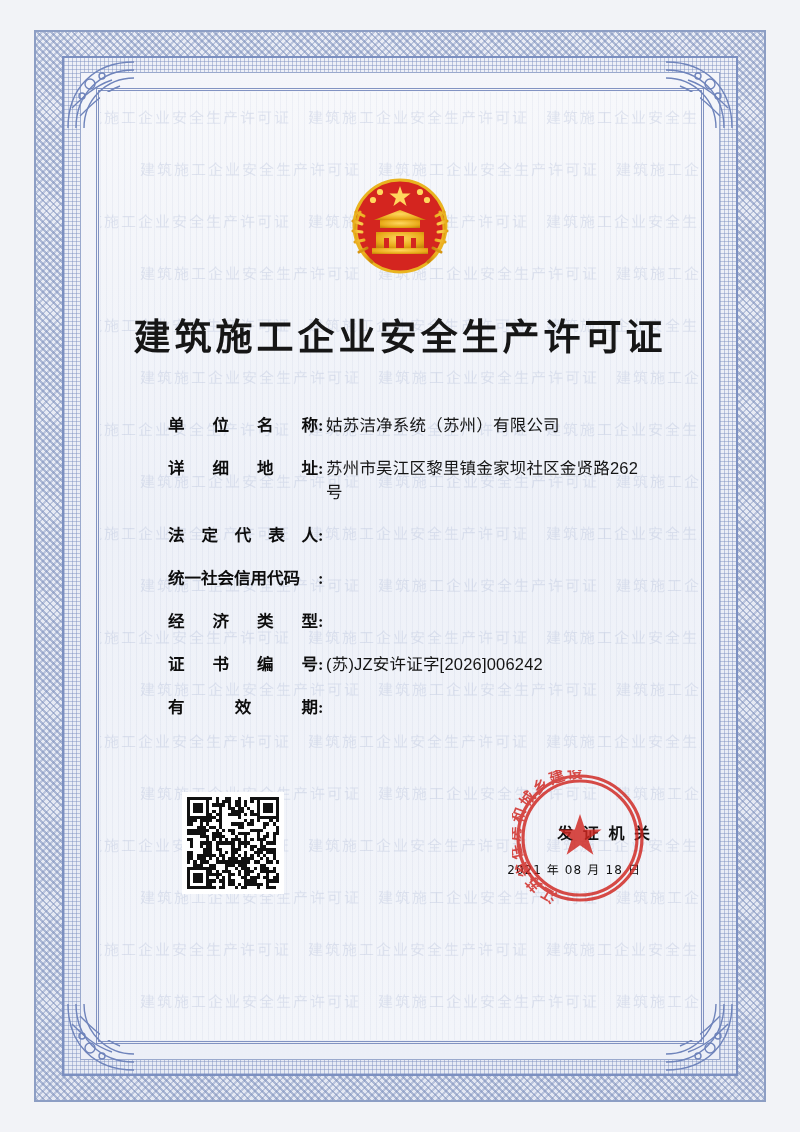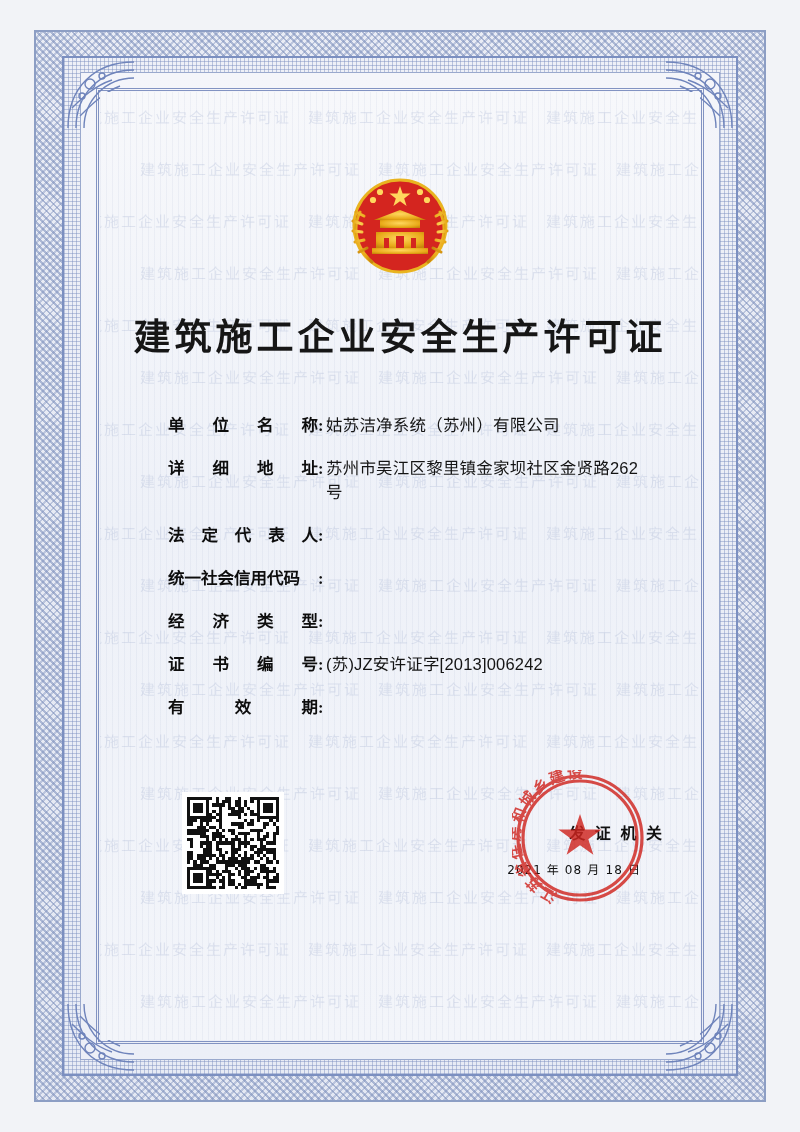--- a/index.html
+++ b/index.html
@@ -183,21 +183,21 @@
     height: 92px;
     background: #ffffff;
     padding: 5px;
     box-sizing: content-box;
   }
   .qr svg { display: block; }
 
   
   .issuer {
     position: absolute;
-    right: 36px;
+    right: 48px;
     top: 728px;
     font-size: 16px;
     font-weight: bold;
     font-family: "DejaVu Sans", "Liberation Sans", sans-serif;
     letter-spacing: 2px;
     color: #111;
     white-space: nowrap;
   }
   .date-line {
     position: absolute;
@@ -403,21 +403,21 @@
           <div class="field-colon">:</div>
         </div>
         <div class="field-row">
           <div class="field-label spread">
             <span>证</span>
             <span>书</span>
             <span>编</span>
             <span>号</span>
           </div>
           <div class="field-colon">:</div>
-          <div class="field-value">(苏)JZ安许证字[2013]006242</div>
+          <div class="field-value">(苏)JZ安许证字[2026]006242</div>
         </div>
         <div class="field-row">
           <div class="field-label spread">
             <span>有</span>
             <span>效</span>
             <span>期</span>
           </div>
           <div class="field-colon">:</div>
         </div>
       </div>

